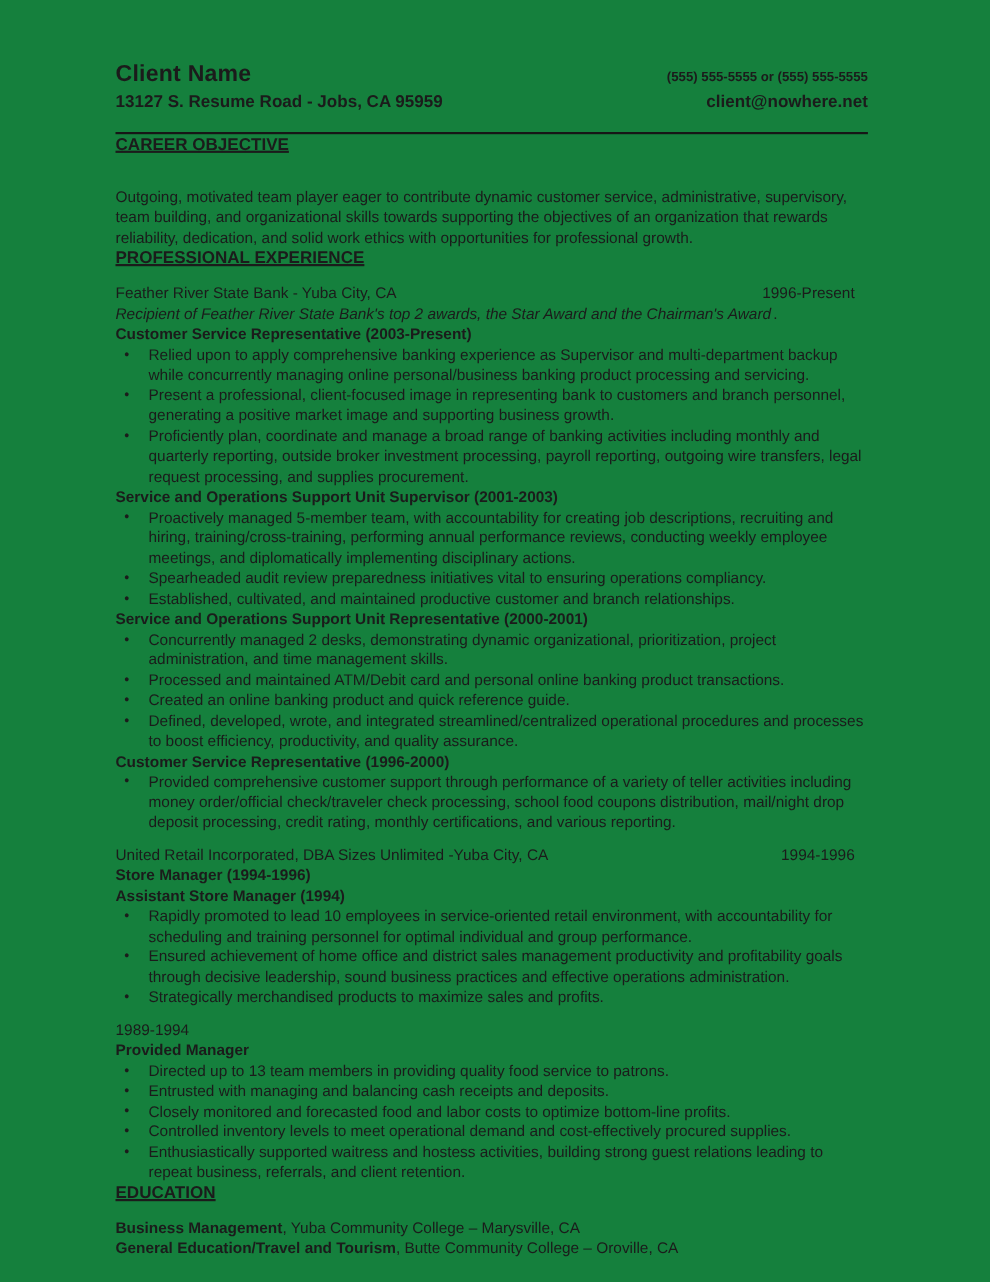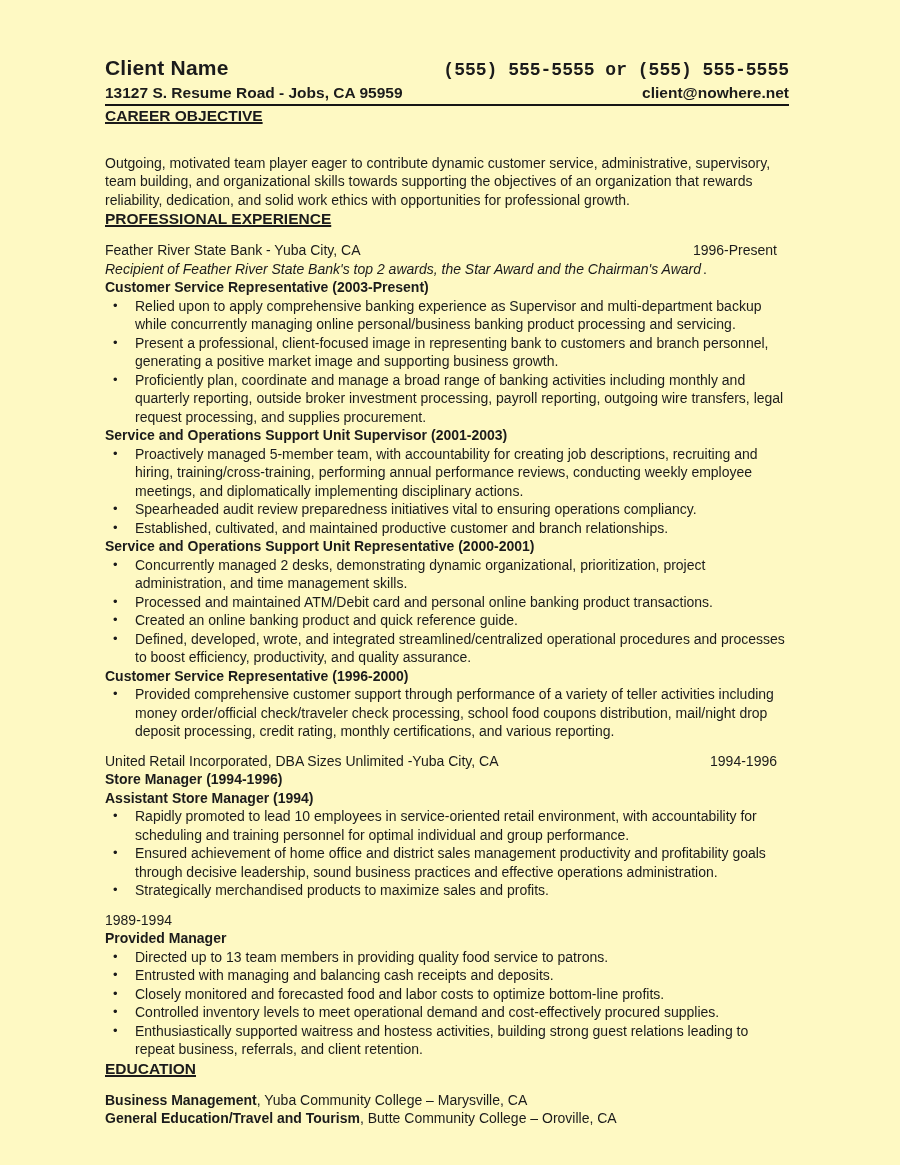--- a/index.html
+++ b/index.html
@@ -1,42 +1,42 @@
 <!DOCTYPE html>
 <html><head>
 <meta charset="utf-8">
 <style>
   * { margin:0; padding:0; box-sizing:border-box; }
   html,body { background:#ffffff; }
   .page {
     position:relative;
     width:900px; height:1165px;
-    background:#fef9c3;
+    background:#15803d;
     font-family:"Liberation Sans", sans-serif;
     color:#1b1b1b;
     overflow:hidden;
   }
   .content {
     position:absolute;
     left:105px; top:55px;
     width:684px;
     font-size:14px;
     line-height:18.5px;
   }
   .header-row1 {
     display:flex; justify-content:space-between; align-items:baseline;
     line-height:26px;
   }
   .client-name { font-size:21px; font-weight:bold; letter-spacing:.2px; }
-  .phone { font-size:18px; font-weight:bold;font-family:Liberation Mono, monospace; }
+  .phone { font-size:12px; font-weight:bold; }
   .header-row2 {
     display:flex; justify-content:space-between;
     font-size:15.5px; font-weight:bold;
     border-bottom:2.5px solid #161616;
-    padding-bottom:1px; margin-top:1px;
+    padding-bottom:17px; margin-top:1px;
   }
   h2 {
     font-size:15.5px; font-weight:bold;
     text-decoration:underline;
     text-decoration-thickness:2px;
     line-height:20px;
   }
   .objective-text { margin-top:28px; }
   .employers { margin-top:12px; }
   .employer + .employer { margin-top:11px; }

